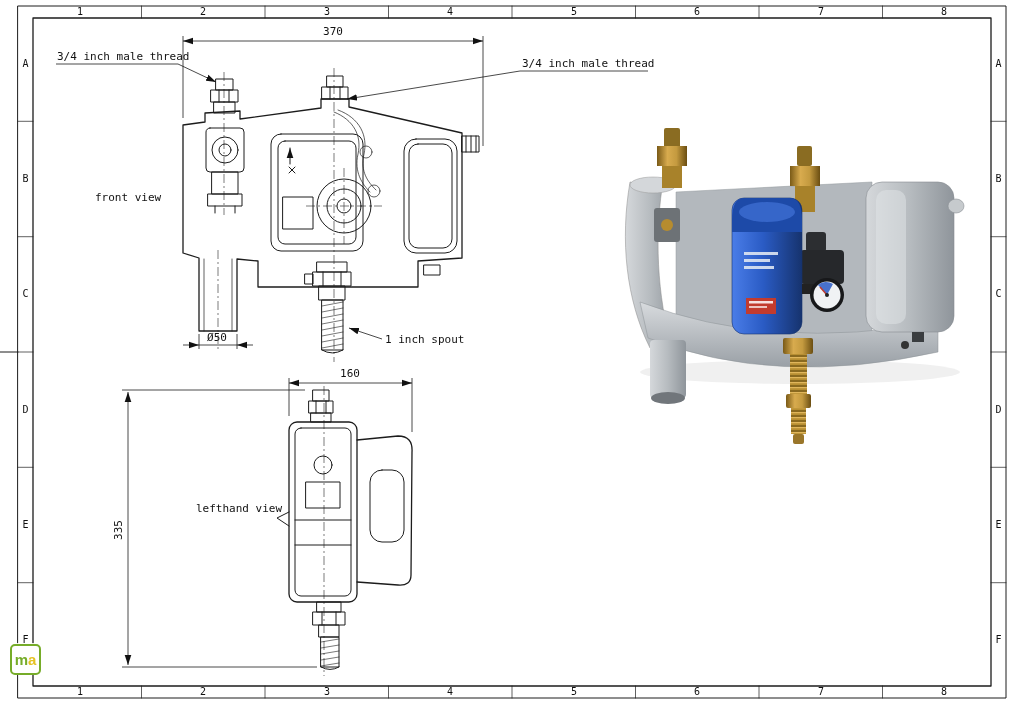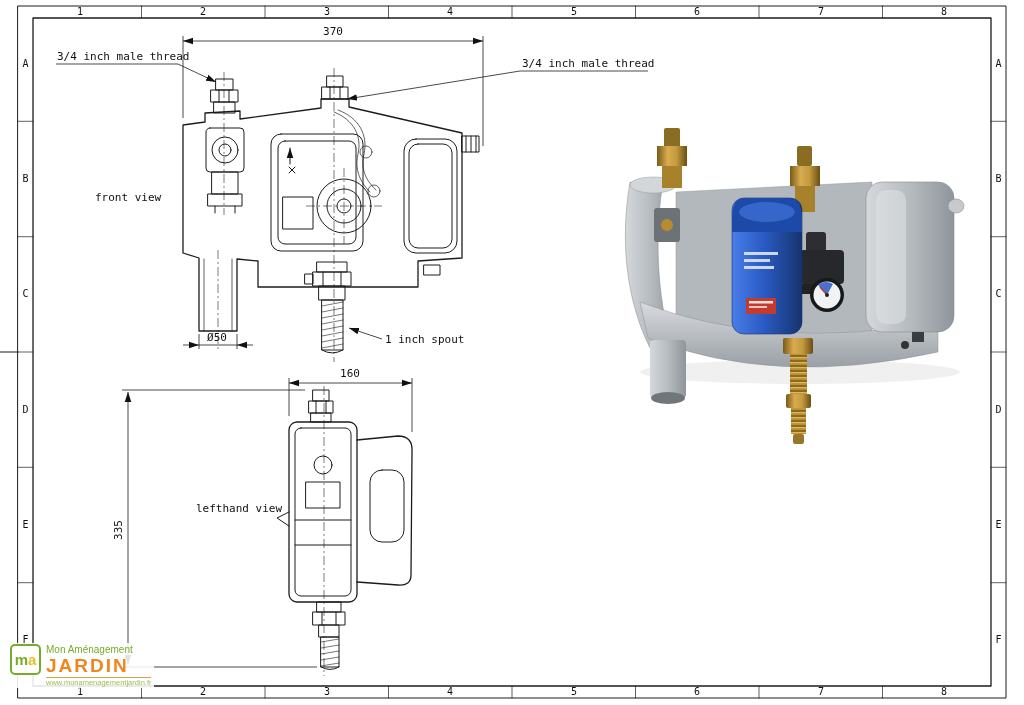--- a/index.html
+++ b/index.html
@@ -341,21 +341,15 @@
 
     <circle cx="905" cy="345" r="4" fill="#333"></circle>
   </g>
 </svg>
 
 <div class="watermark">
   <div class="wm-badge">
     <span class="m">m</span>
         <span class="a">a</span>
   </div>
-  <div class="wm-text">
-    <div class="wm-line1">Mon Aménagement</div>
-    <div class="wm-line2">JARDIN</div>
-    <div class="wm-rule"></div>
-    <div class="wm-url">www.monamenagementjardin.fr</div>
-  </div>
 </div>
 
 </div>
 
 </body></html>

